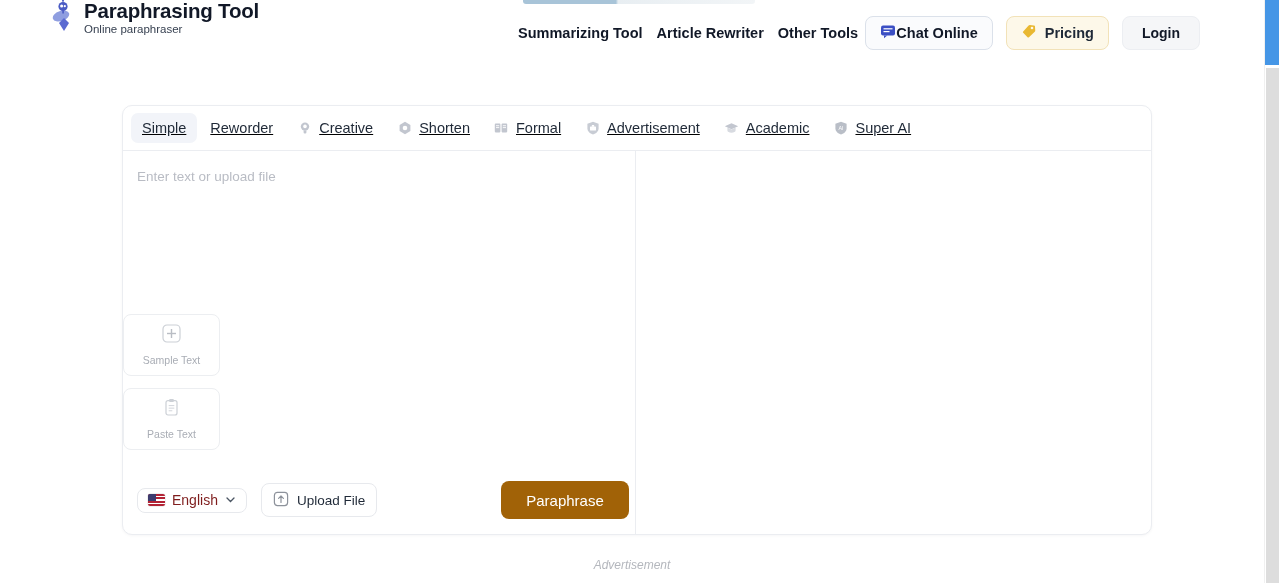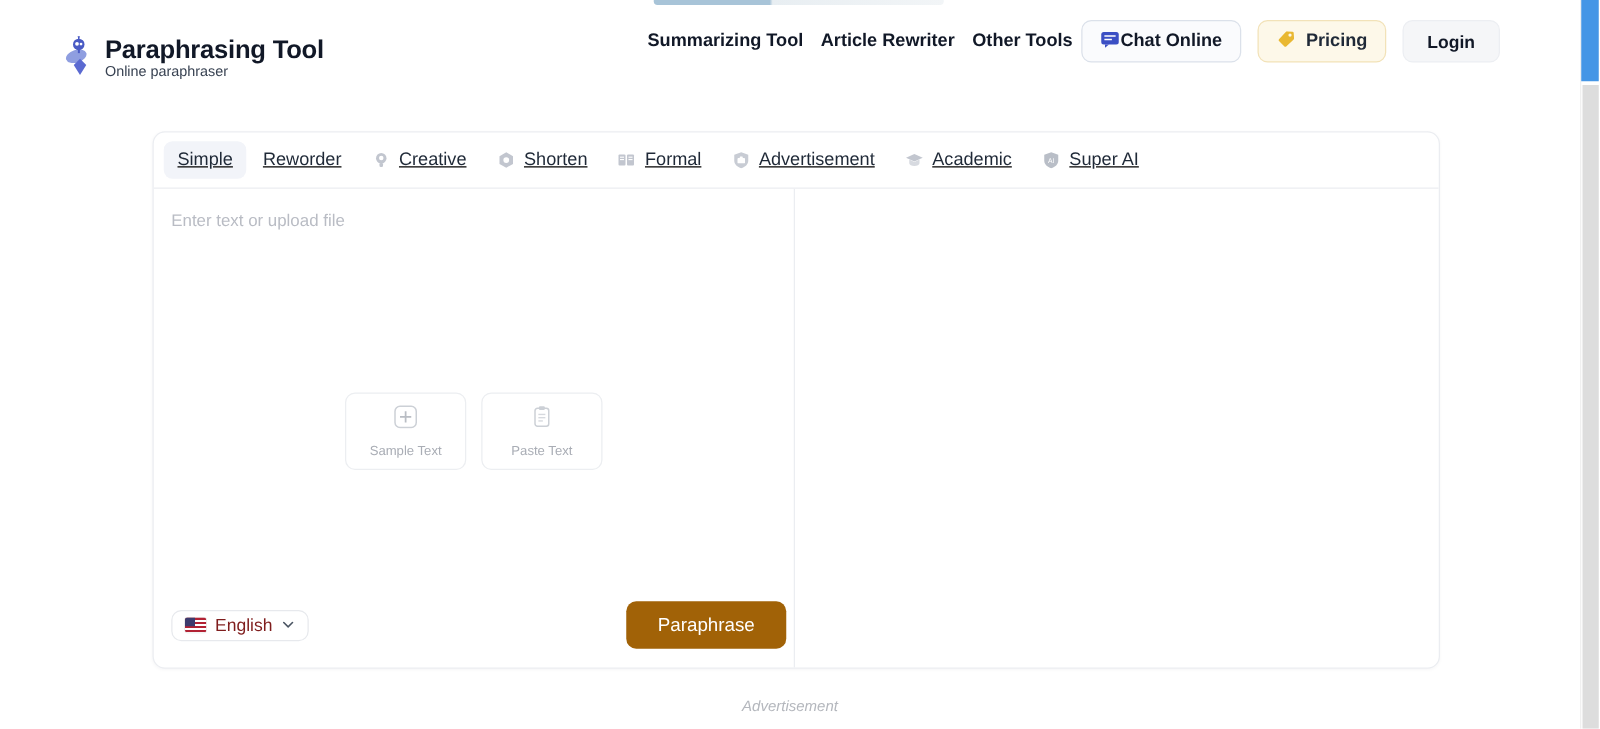--- a/index.html
+++ b/index.html
@@ -14,21 +14,21 @@
   
   .top-strip {
     position: absolute; top: 0; left: 523px; width: 232px; height: 4px;
     background: linear-gradient(to right, #a8c4d8 0%, #a8c4d8 40%, #e8eef2 41%, #f2f5f7 100%);
     border-radius: 0 0 3px 3px;
   }
 
   
   .header {
     position: absolute; top: 0; left: 0; width: 1264px; height: 65px;
-    display: flex; align-items: flex-end;
+    display: flex; align-items: flex-start;
   }
   .brand {
     display: flex; align-items: center; gap: 8px;
     margin-left: 52px;
   }
   .brand-mark { width: 24px; height: 36px; position: relative; flex: 0 0 auto; }
   .brand-text { line-height: 1; }
   .brand-title {
     font-size: 20.5px; font-weight: bold; color: #111827;
     letter-spacing: -0.2px;
@@ -105,21 +105,21 @@
   }
   .pane-right { flex: 1; position: relative; }
 
   .placeholder {
     position: absolute; left: 14px; top: 18px;
     font-size: 13.5px; color: #b9bcc4;
   }
 
   .quick-actions {
     position: absolute; left: 0; right: 0; top: 163px;
-    display: flex; justify-content: center; gap: 12px;
+    display: flex; justify-content: center; gap: 12px; flex-direction: column;
   }
   .quick-btn {
     width: 97px; height: 62px;
     border: 1px solid #eceef1; border-radius: 8px;
     background: #fff; cursor: pointer;
     display: flex; flex-direction: column; align-items: center;
     justify-content: center; gap: 7px;
   }
   .quick-label { font-size: 10.5px; color: #a9adb5; }
 
@@ -362,20 +362,29 @@
               <span class="canton"></span>
           </span>
           <span>English</span>
           <span>
             <svg width="11" height="11" viewBox="0 0 11 11">
               <path d="M2 4 L5.5 7.5 L9 4" fill="none" stroke="#4b5563" stroke-width="1.3" stroke-linecap="round"></path>
             </svg>
           </span>
         </div>
 
+        <div class="upload-btn">
+          <span>
+            <svg width="16" height="16" viewBox="0 0 16 16">
+              <rect x="1.4" y="1.4" width="13.2" height="13.2" rx="3" fill="none" stroke="#8d929b" stroke-width="1.2"></rect>
+              <path d="M8 11.4 V5.2 M5.6 7.3 L8 4.9 L10.4 7.3" fill="none" stroke="#8d929b" stroke-width="1.2" stroke-linecap="round" stroke-linejoin="round"></path>
+            </svg>
+          </span>
+          <span>Upload File</span>
+        </div>
 
         <button class="paraphrase-btn">Paraphrase</button>
       </div>
     </div>
 
     <div class="pane-right"></div>
   </div>
 </div>
 
 <div class="ad-label">Advertisement</div>

